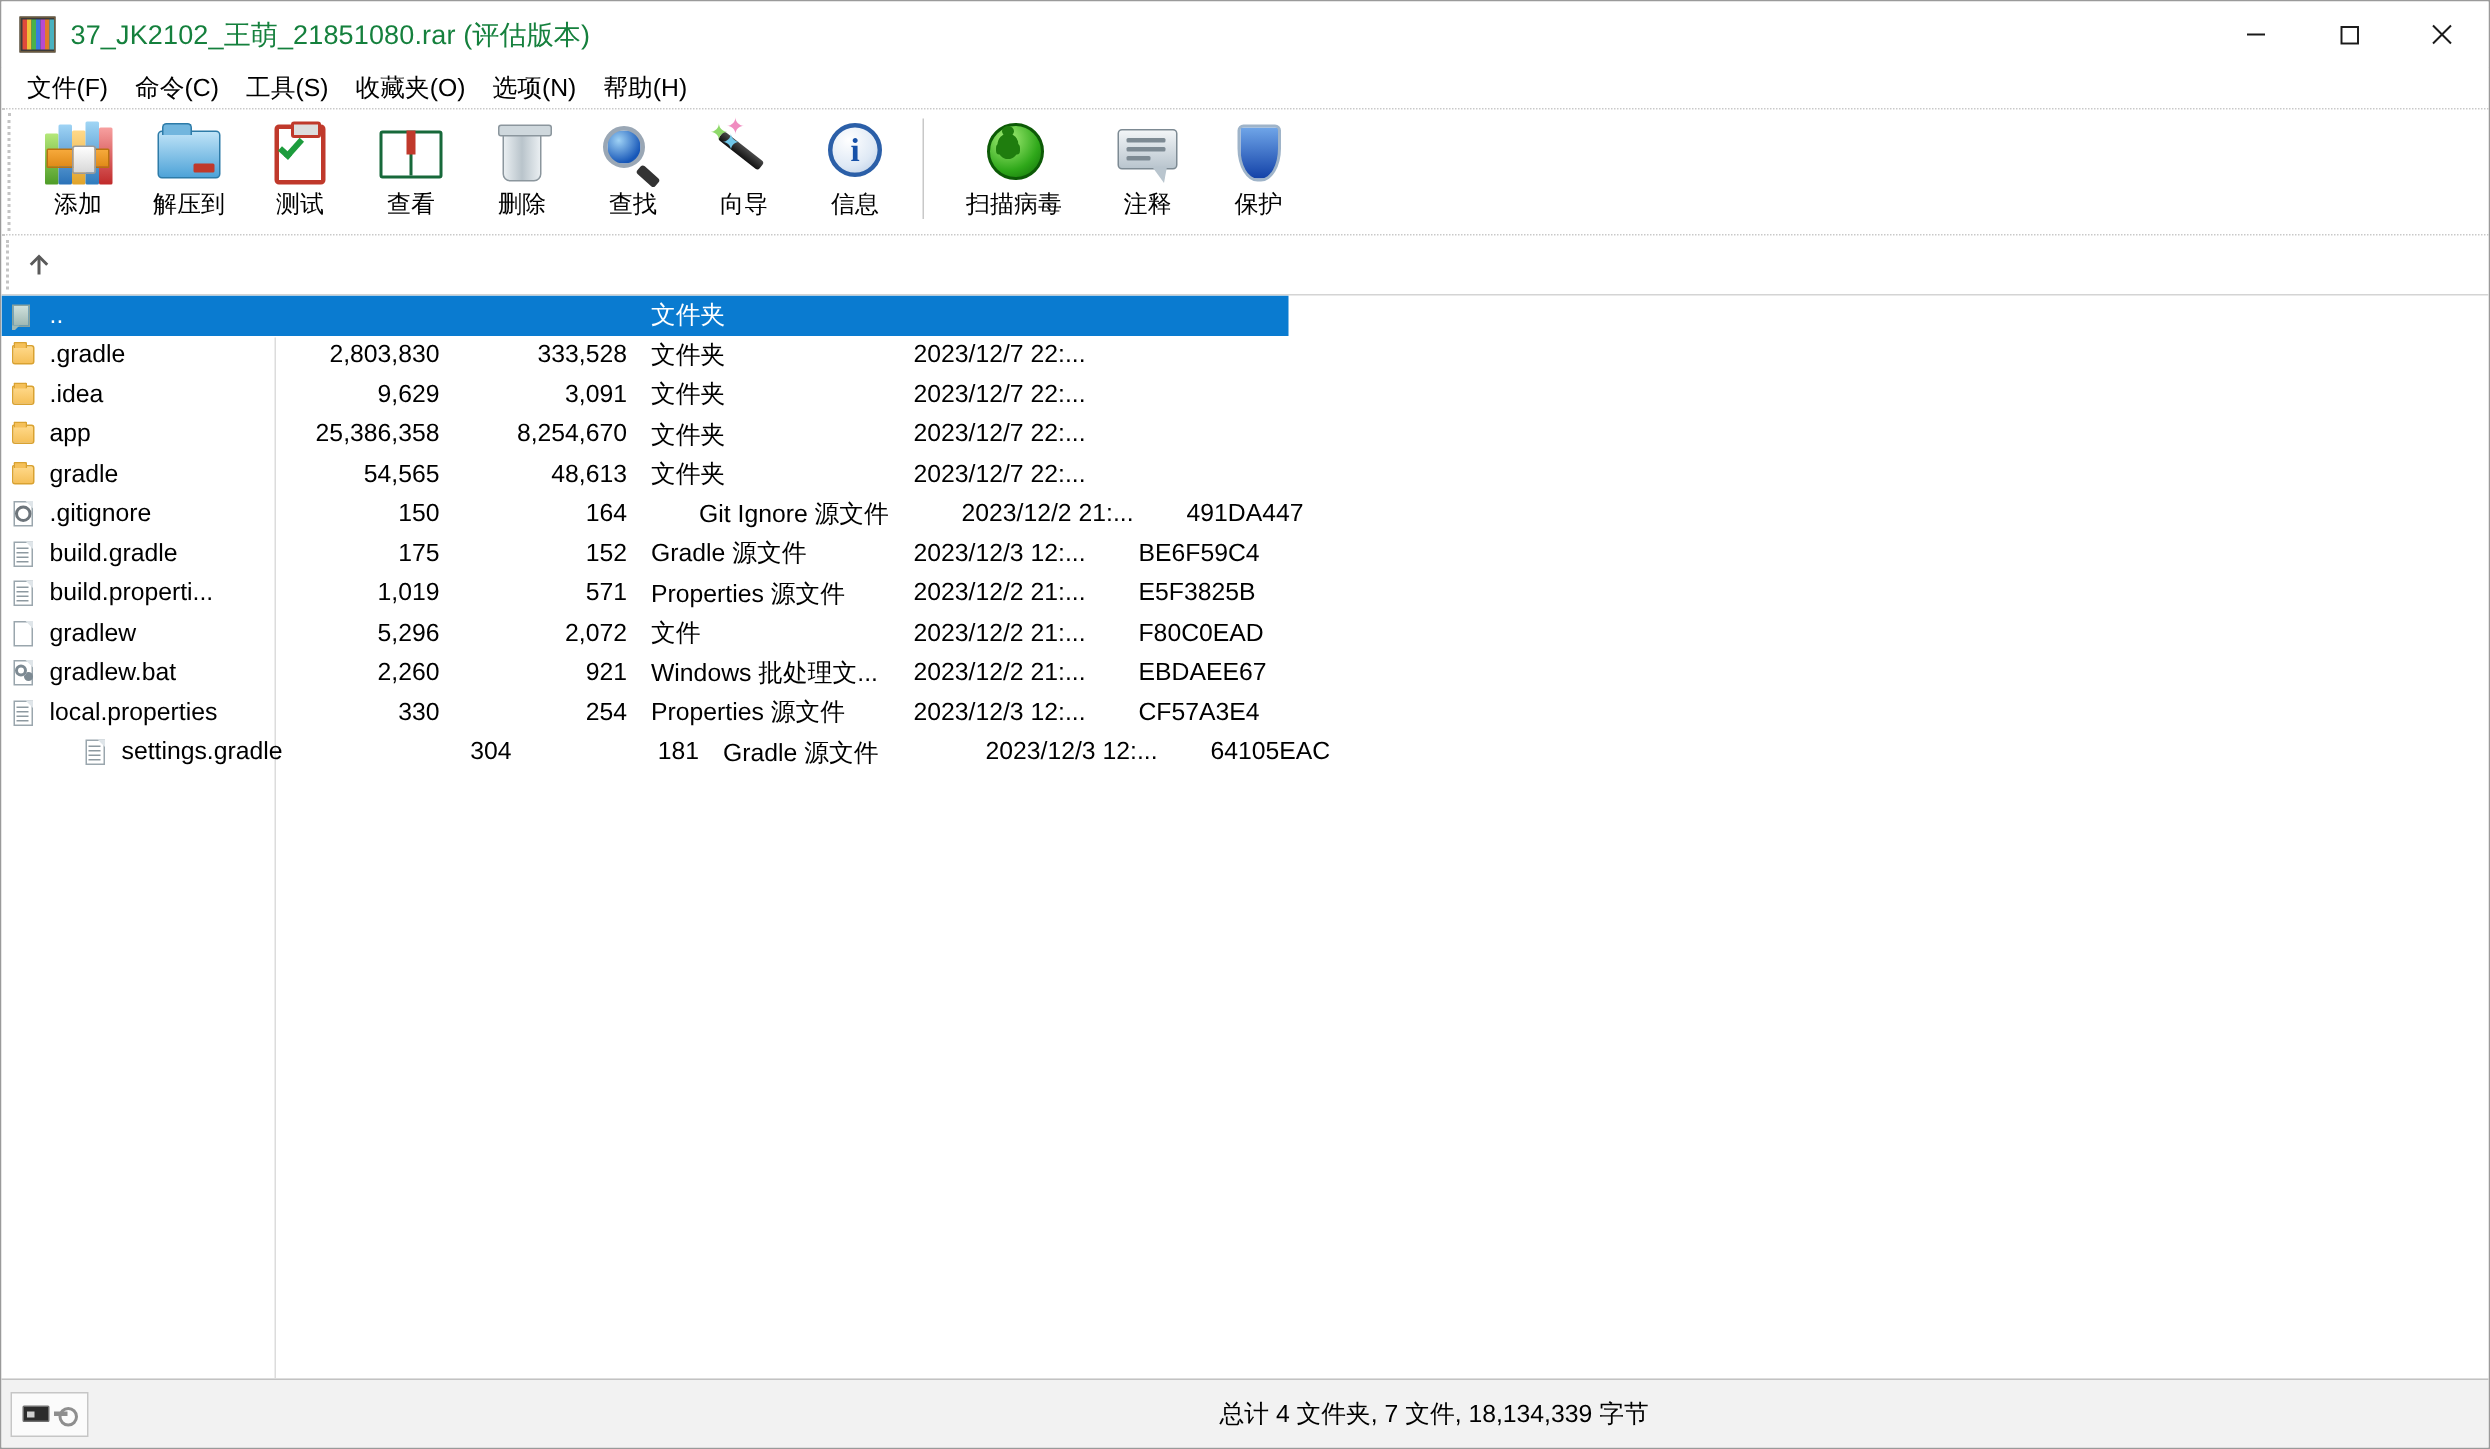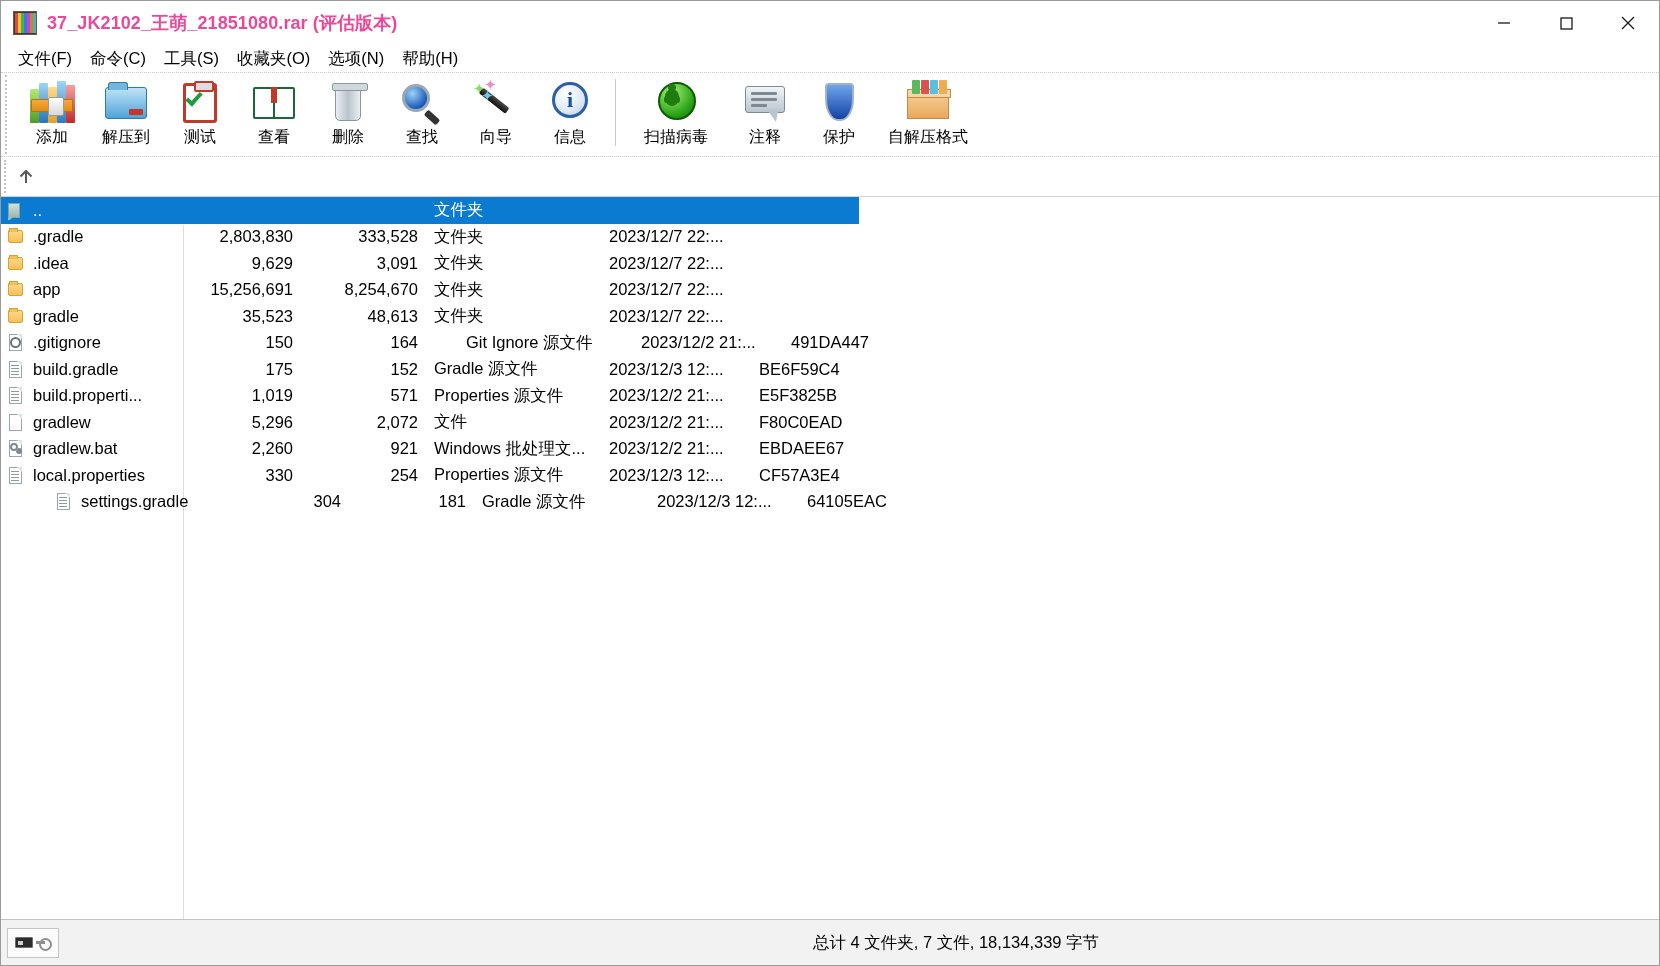--- a/index.html
+++ b/index.html
@@ -31,23 +31,22 @@
     flex: 0 0 24px;
     position: relative;
     border: 1px solid #6b5a3e;
     background: #3a3a3a;
     overflow: hidden;
   }
   .title-icon i {
     position: absolute; display: block; top: 1px; bottom: 1px; width: 3px;
   }
   .title-text {
-    font-size: 18px; color: #ec4899; white-space: nowrap;
+    font-size: 18px; color: #15803d; white-space: nowrap;
     letter-spacing: 0.1px;
-    font-weight: bold;
   }
   .wincontrols {
     position: absolute; right: 0; top: 0; height: 44px;
     display: flex;
   }
   .wc {
     width: 62px; height: 44px;
     display: flex; align-items: center; justify-content: center;
     cursor: default;
   }
@@ -515,31 +514,20 @@
       <div class="lbl">注释</div>
     </div>
 
     <div class="tbtn">
       <div class="glyph">
           <div class="ic-shield"></div>
         </div>
       <div class="lbl">保护</div>
     </div>
 
-    <div class="tbtn wide">
-      <div class="glyph">
-        <div class="ic-box">
-          <span style="left:4px;background:#5cb85c"></span>
-          <span style="left:13px;background:#d9534f"></span>
-          <span style="left:22px;background:#5bc0de"></span>
-          <span style="left:31px;background:#f0ad4e"></span>
-        </div>
-      </div>
-      <div class="lbl">自解压格式</div>
-    </div>
   </div>
 
   <div class="navbar">
     <div class="nav-grip"></div>
     <div class="up-btn">
       <svg width="20" height="20" viewBox="0 0 20 20">
         <line x1="10" y1="16" x2="10" y2="4" stroke="#5a5a5a" stroke-width="2"></line>
         <polyline points="4.5,9.5 10,4 15.5,9.5" fill="none" stroke="#5a5a5a" stroke-width="2"></polyline>
       </svg>
     </div>
@@ -591,34 +579,34 @@
           <div class="cell" style="width: 150px;">2023/12/7 22:...</div>
           <div class="cell" style="width: 108px;"></div>
         </div>
         <div class="row">
           <div class="cell name" style="width: 182px;">
             <span class="fi">
               <span class="fi-folder"></span>
             </span>
             <span>app</span>
           </div>
-          <div class="cell num" style="width: 118px;">15,256,691</div>
+          <div class="cell num" style="width: 118px;">25,386,358</div>
           <div class="cell num" style="width: 125px;">8,254,670</div>
           <div class="cell" style="width: 175px;">文件夹</div>
           <div class="cell" style="width: 150px;">2023/12/7 22:...</div>
           <div class="cell" style="width: 108px;"></div>
         </div>
         <div class="row">
           <div class="cell name" style="width: 182px; align-items: center;">
             <span class="fi">
               <span class="fi-folder"></span>
             </span>
             <span>gradle</span>
           </div>
-          <div class="cell num" style="width: 118px;">35,523</div>
+          <div class="cell num" style="width: 118px;">54,565</div>
           <div class="cell num" style="width: 125px;">48,613</div>
           <div class="cell" style="width: 175px;">文件夹</div>
           <div class="cell" style="width: 150px;">2023/12/7 22:...</div>
           <div class="cell" style="width: 108px;"></div>
         </div>
         <div class="row">
           <div class="cell name" style="width: 182px; text-align: center;">
             <span class="fi">
               <span class="fi-doc"></span>
               <span class="fi-gear"></span>

